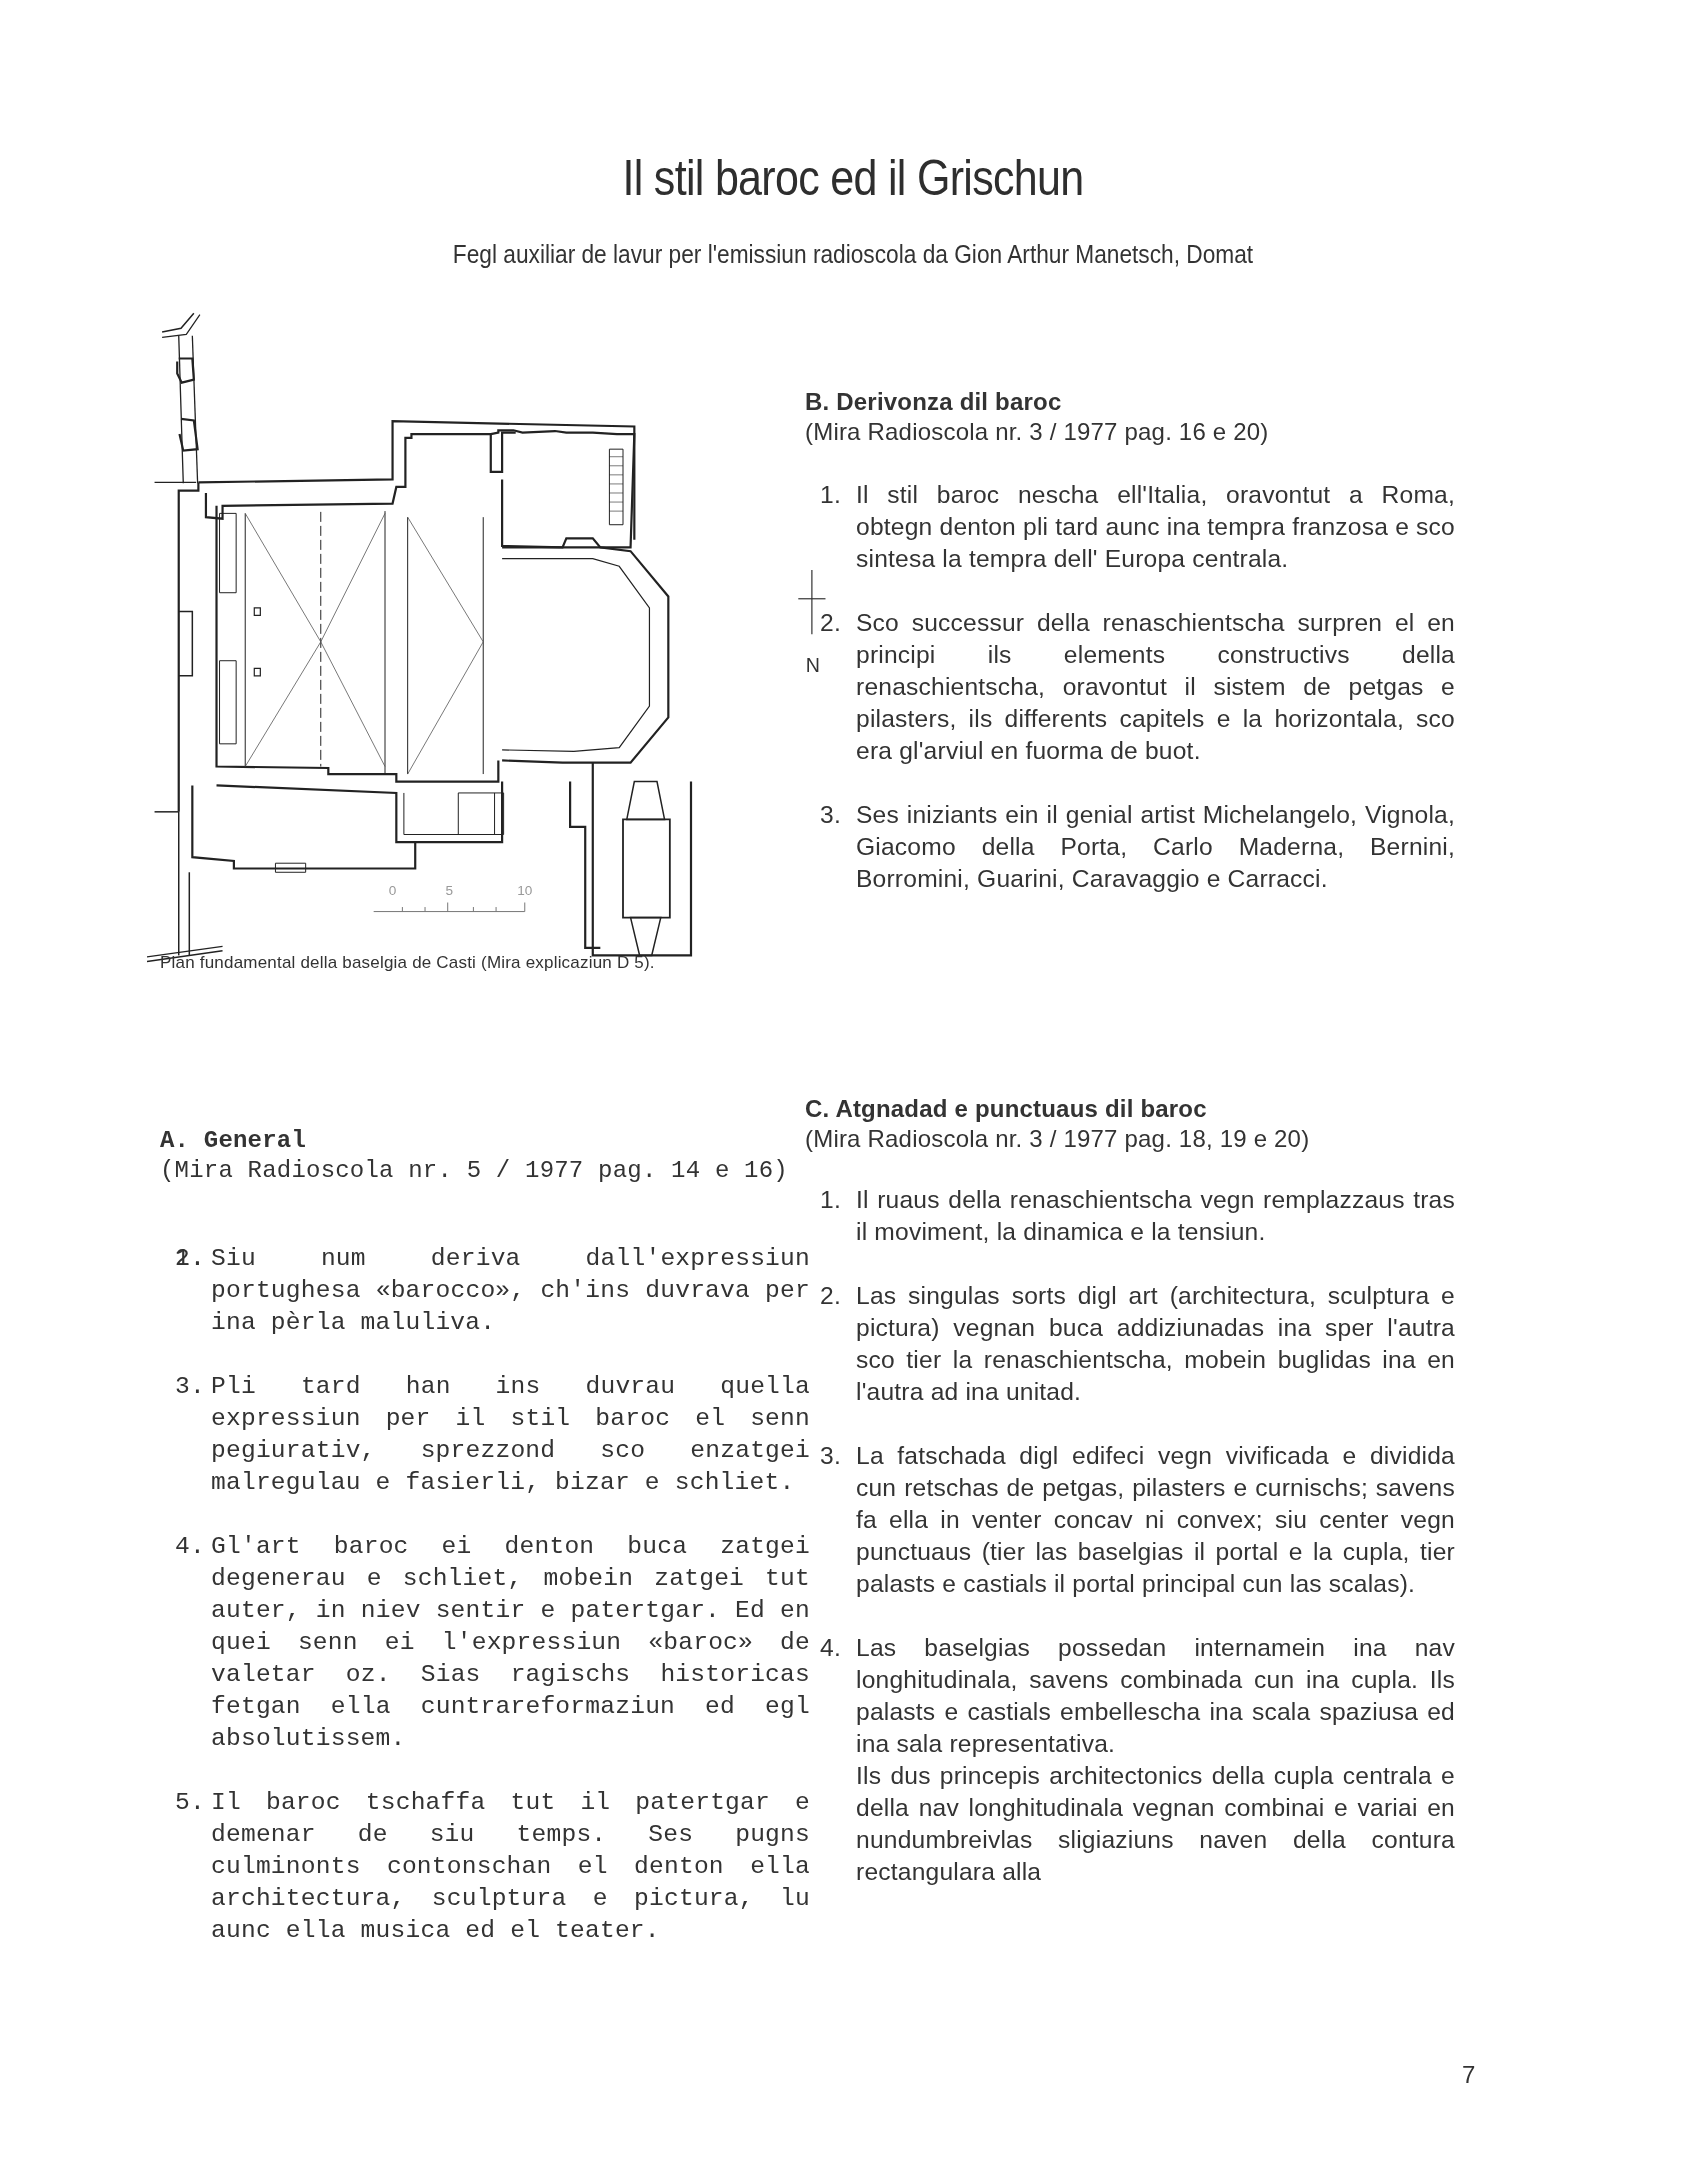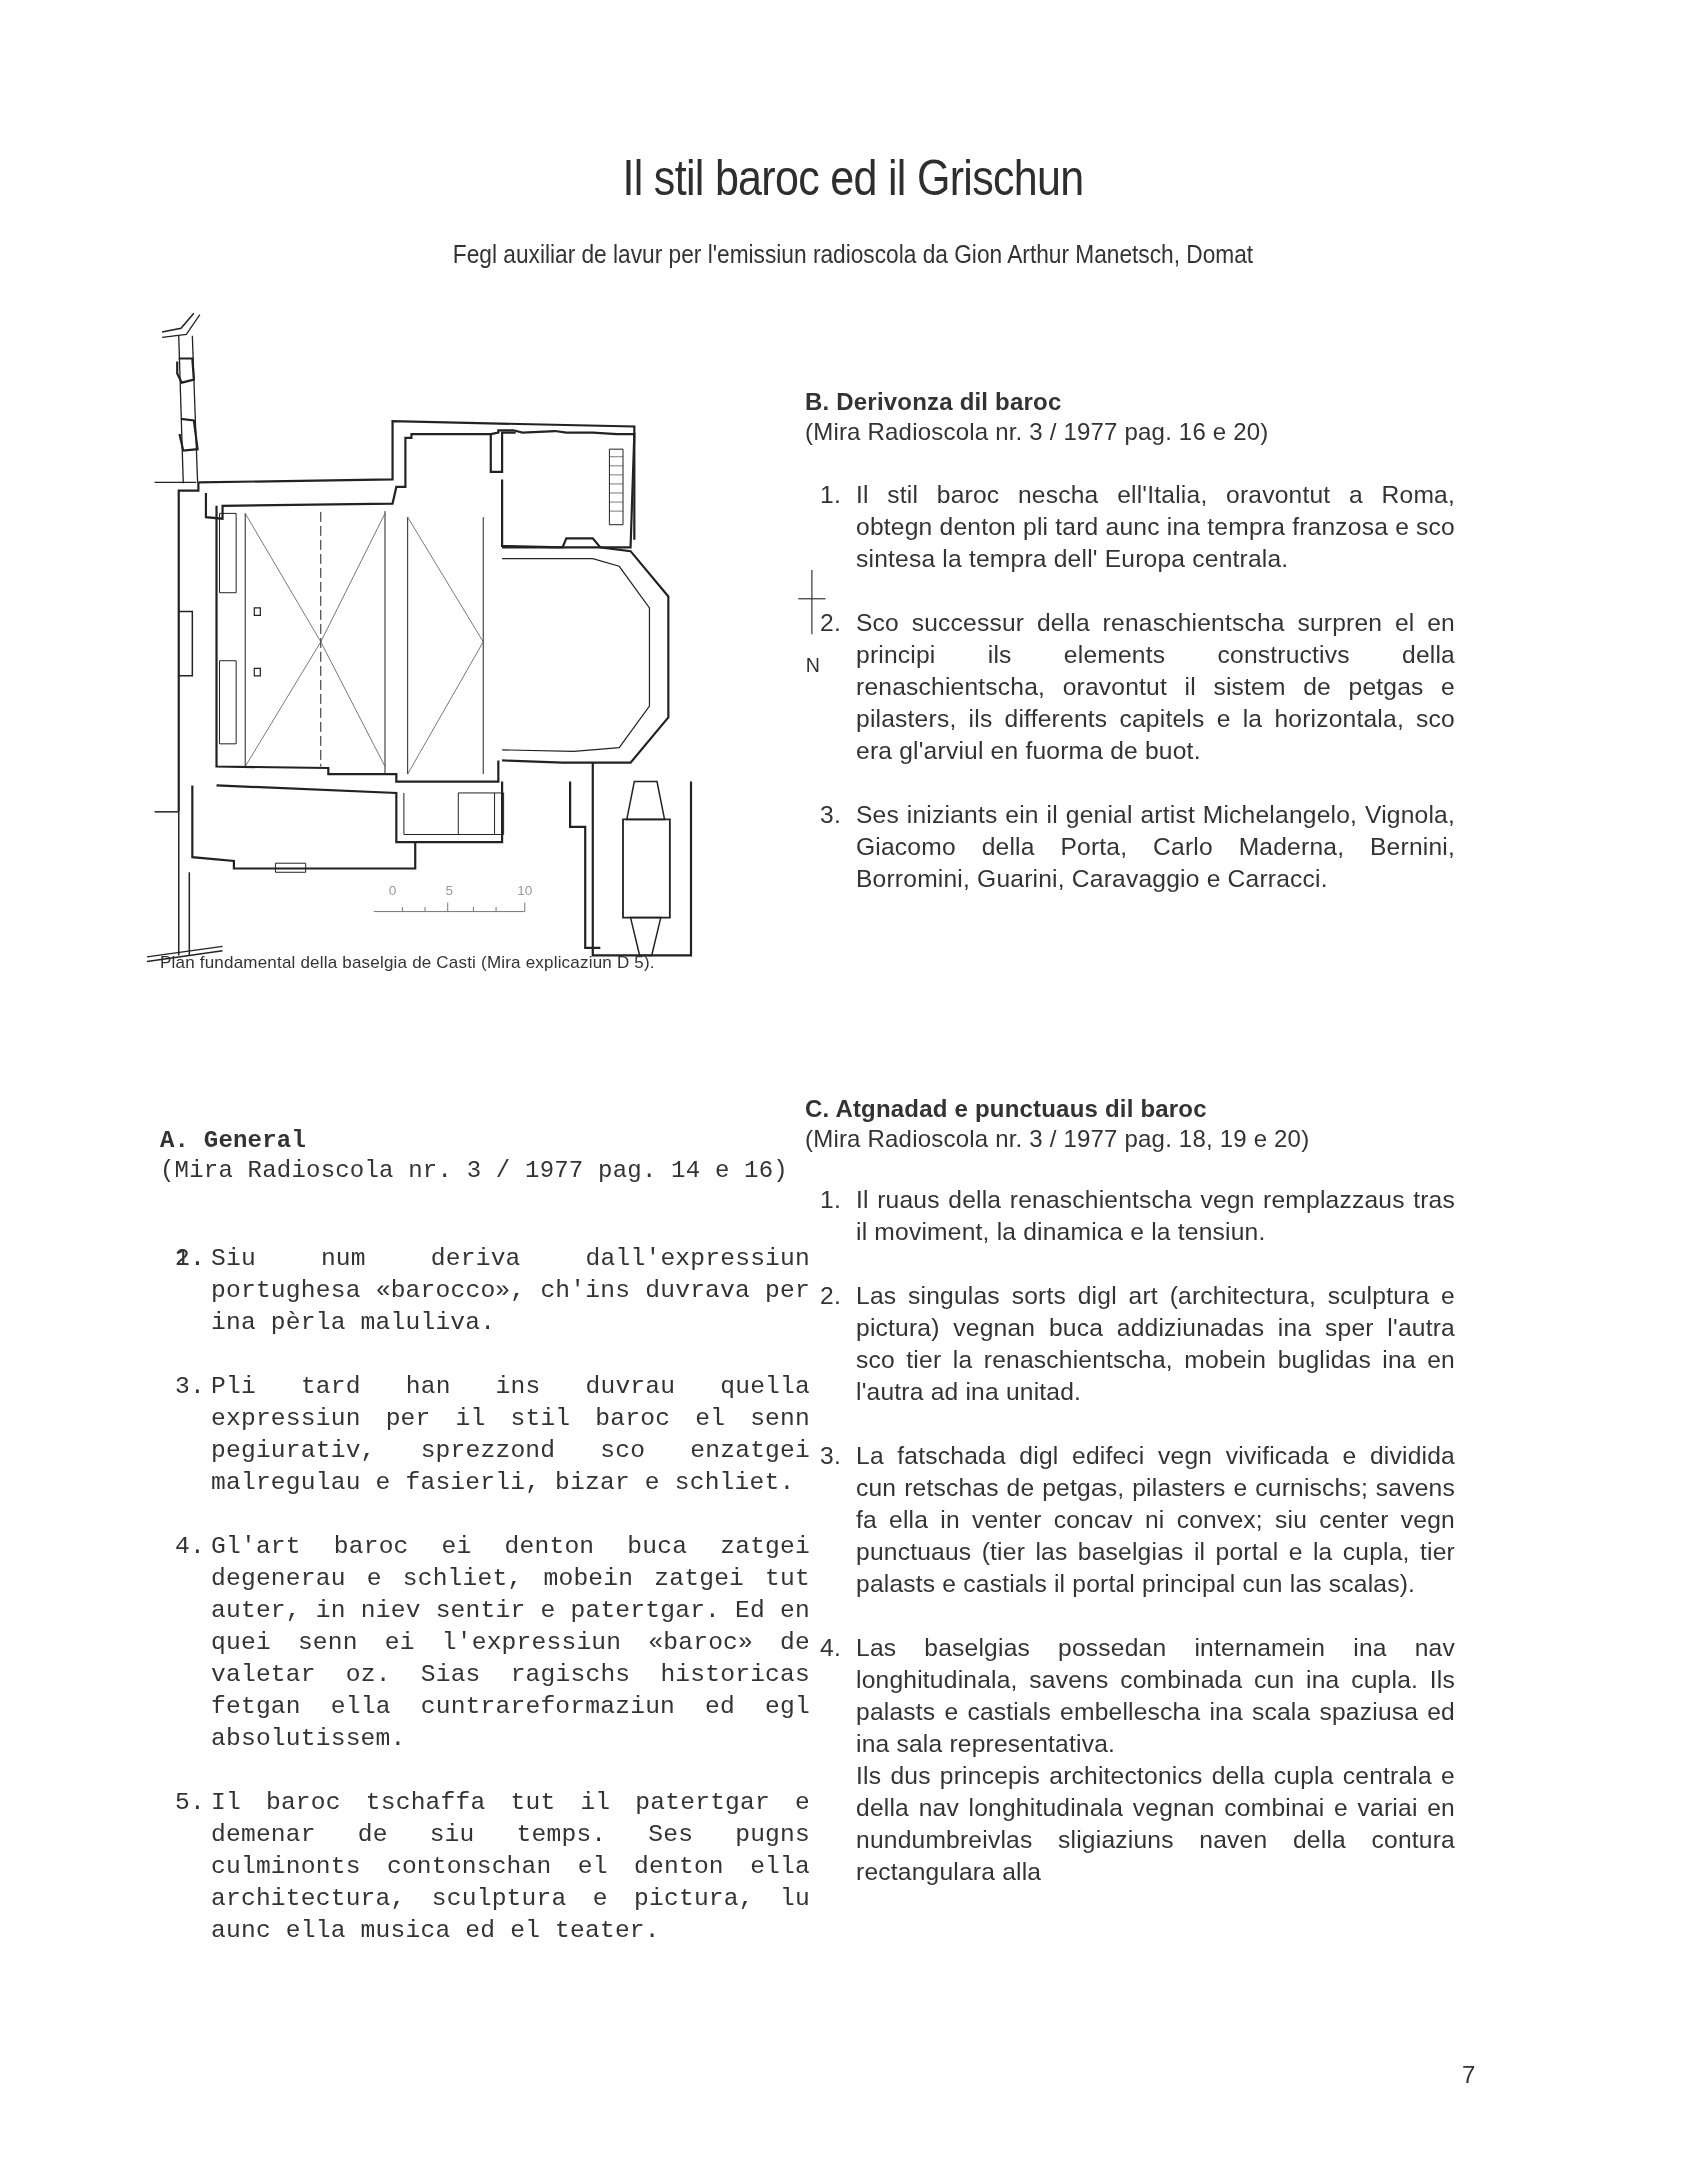--- a/index.html
+++ b/index.html
@@ -126,21 +126,21 @@
   <div class="sec-ref">(Mira Radioscola nr. 3 / 1977 pag. 16 e 20)</div>
   <ol class="items" style="margin-top:32px;">
     <li style="margin-bottom:32px;"><span class="num">1.</span><span>Il stil baroc nescha ell'Italia, oravontut a Roma, obtegn denton pli tard aunc ina tempra franzosa e sco sintesa la tempra dell' Europa centrala.</span></li>
     <li style="margin-bottom:32px;"><span class="num">2.</span><span>Sco successur della renaschientscha surpren el en principi ils elements constructivs della renaschientscha, oravontut il sistem de petgas e pilasters, ils differents capitels e la horizontala, sco era gl'arviul en fuorma de buot.</span></li>
     <li><span class="num">3.</span><span>Ses iniziants ein il genial artist Michelangelo, Vignola, Giacomo della Porta, Carlo Maderna, Bernini, Borromini, Guarini, Caravaggio e Carracci.</span></li>
   </ol>
 </div>
 
 <div class="col col-left" style="top:1126px;font-family:Liberation Mono, monospace;">
   <div class="sec-title">A. General</div>
-  <div class="sec-ref">(Mira Radioscola nr. 3 / 1977 pag. 14 e 16)</div>
+  <div class="sec-ref">(Mira Radioscola nr. 5 / 1977 pag. 14 e 16)</div>
   <ol class="items" style="margin-top:57px;">
     <li style="margin-bottom:32px;"><span class="num">1.</span></li>
     <li style="margin-bottom:32px;"><span class="num">2.</span><span>Siu num deriva dall'expressiun portughesa «barocco», ch'ins duvrava per ina pèrla maluliva.</span></li>
     <li style="margin-bottom:32px;"><span class="num">3.</span><span>Pli tard han ins duvrau quella expressiun per il stil baroc el senn pegiurativ, sprezzond sco enzatgei malregulau e fasierli, bizar e schliet.</span></li>
     <li style="margin-bottom:32px;"><span class="num">4.</span><span>Gl'art baroc ei denton buca zatgei degenerau e schliet, mobein zatgei tut auter, in niev sentir e patertgar. Ed en quei senn ei l'expressiun «baroc» de valetar oz. Sias ragischs historicas fetgan ella cuntrareformaziun ed egl absolutissem.</span></li>
     <li><span class="num">5.</span><span>Il baroc tschaffa tut il patertgar e demenar de siu temps. Ses pugns culminonts contonschan el denton ella architectura, sculptura e pictura, lu aunc ella musica ed el teater.</span></li>
   </ol>
 </div>
 
 <div class="col col-right" style="top:1094px;">

